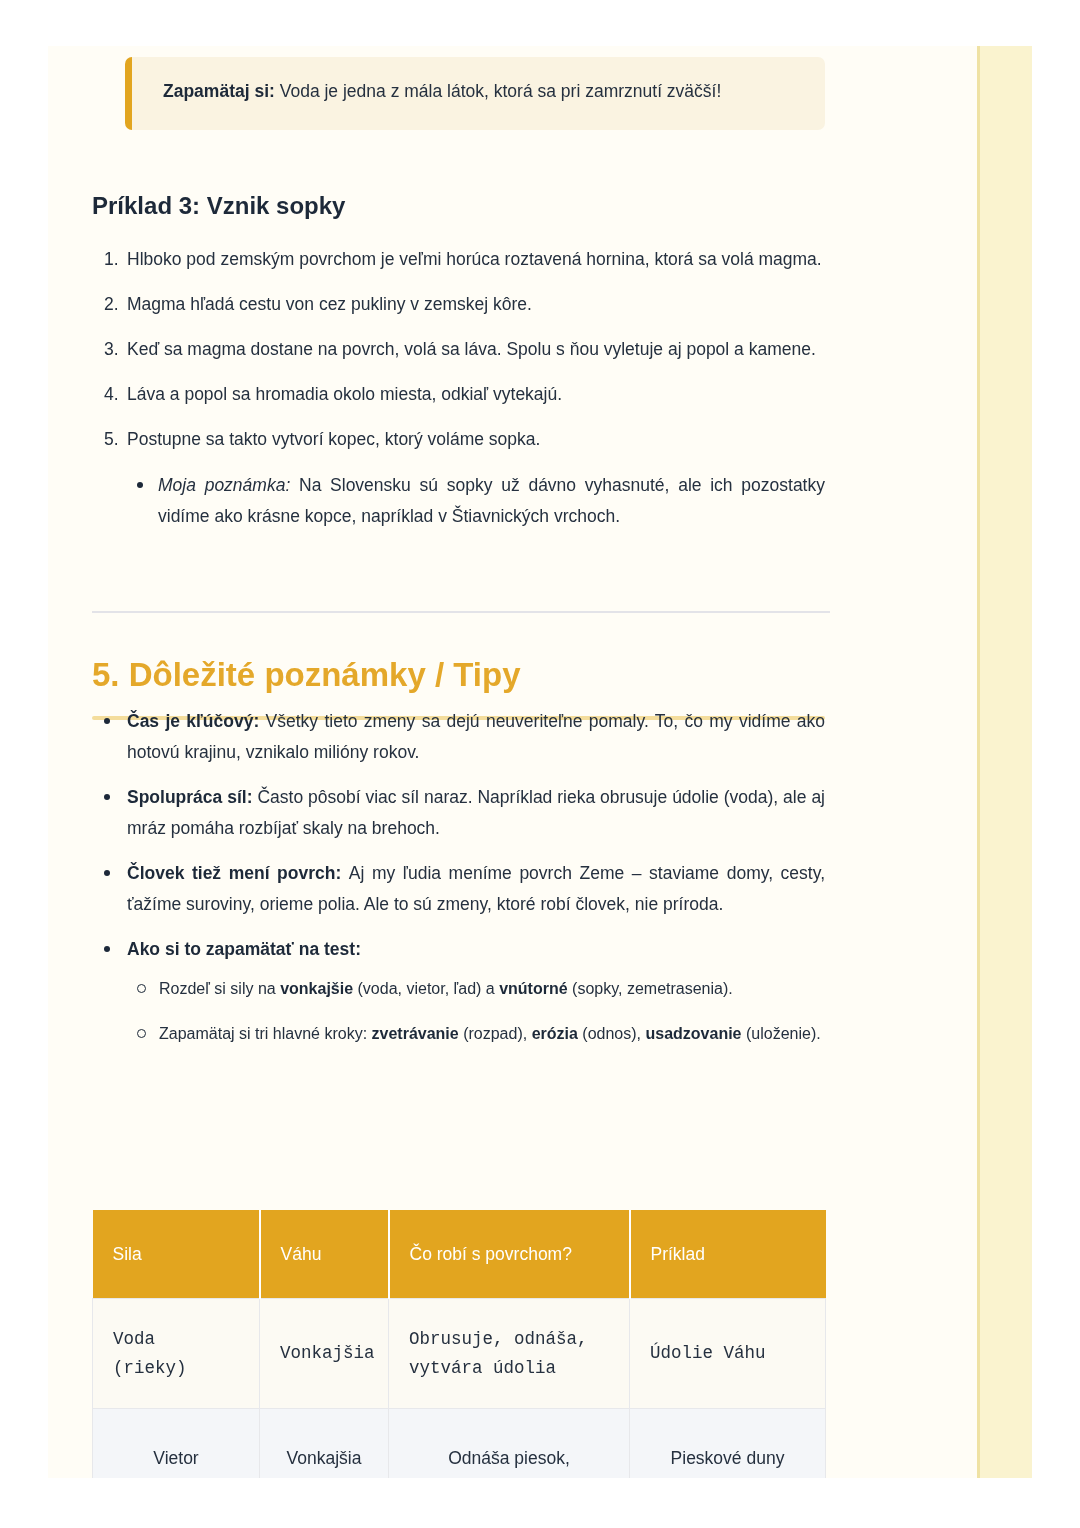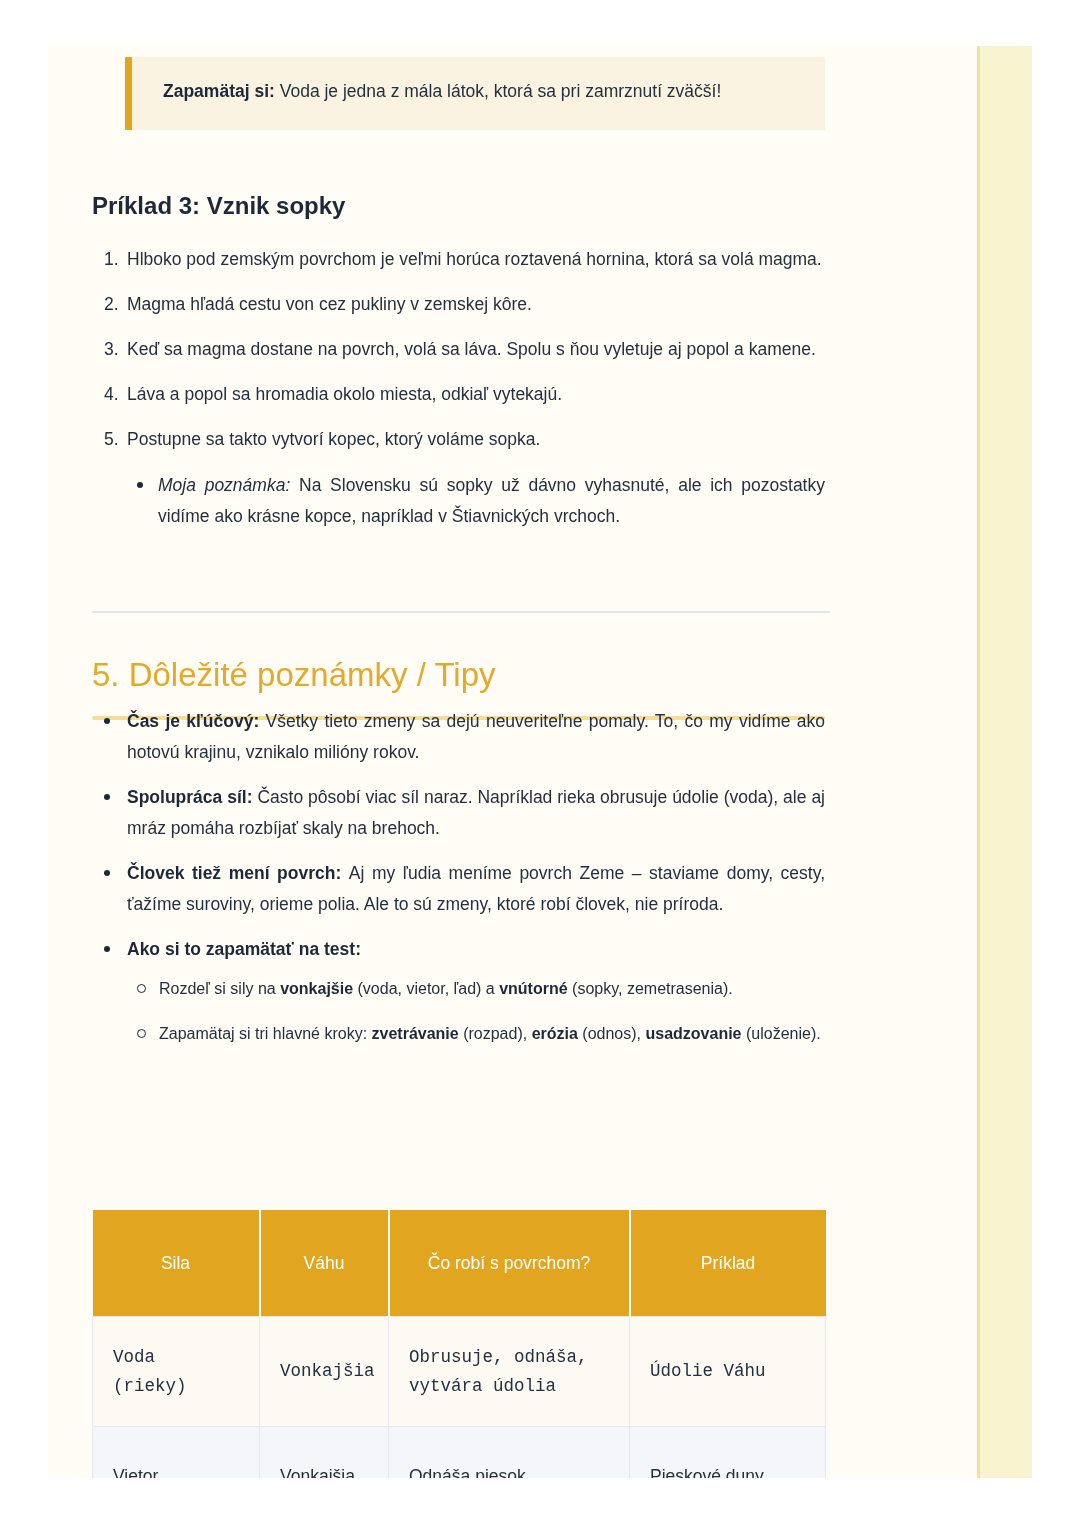--- a/index.html
+++ b/index.html
@@ -13,42 +13,42 @@
     background:var(--page-bg,#FFFDF6); overflow:hidden;
   }
   .side-strip {
     position:absolute; top:0; right:0; width:55px; height:100%;
     background:var(--side-strip-bg); border-left:3px solid var(--side-strip-line);
     box-sizing:border-box; z-index:1;
   }
   .callout {
     position:absolute; left:77px; top:11px; width:700px; box-sizing:border-box;
     background:var(--callout-bg); border-left:7px solid var(--accent-gold);
-    border-radius:1px; padding:20px 24px 24px 31px;
+    border-radius:7px; padding:20px 24px 24px 31px;
     font-size:17.5px; line-height:29px; color:var(--text-dark); text-align:justify;
   }
   .callout b { color:var(--heading-dark); }
   .example-heading {
     position:absolute; left:44px; top:146px;
     font-size:24px; font-weight:bold; color:var(--heading-dark);
   }
   .steps { position:absolute; left:56px; top:198px; width:721px; }
   .step { display:flex; margin-bottom:14px; font-size:17.5px; line-height:31px; color:var(--text-dark); }
   .step-num { width:23px; flex:none; }
   .step-text { flex:1; text-align:justify; }
   .note { display:flex; margin-left:33px; margin-top:15px; font-size:17.5px; line-height:31px; color:var(--text-dark);justify-content:center; }
   .bullet-dot {
     width:6px; height:6px; border-radius:50%; background:var(--heading-dark);
     margin:12px 15px 0 0; flex:none;
   }
   .note-text { flex:1; text-align:justify; }
   .divider { position:absolute; left:44px; top:565px; width:738px; height:2px; background:var(--divider); }
   .section-heading {
     position:absolute; left:44px; top:610px;
-    font-size:33px; font-weight:normal; color:var(--heading-gold);
+    font-size:33px; font-weight:bold; color:var(--heading-gold);
   }
   .section-underline {
     position:absolute; left:44px; top:670px; width:733px; height:4px;
     background:var(--underline-gold); border-radius:2px;
   }
   .tips { position:absolute; left:56px; top:660px; width:721px; }
   .tip { display:flex; margin-bottom:14px; font-size:17.5px; line-height:31px; color:var(--text-dark); }
   .tip .bullet-dot { margin:12px 17px 0 0; }
   .tip-text { flex:1; text-align:justify; }
   .tip-text b, .subtip b { color:var(--heading-dark); }
@@ -58,30 +58,30 @@
     width:7px; height:7px; border:1.5px solid var(--heading-dark); border-radius:50%;
     background:transparent; margin:11px 13px 0 0; flex:none;
   }
   .subtip-text { flex:1; text-align:justify; }
   table.forces {
     position:absolute; left:44px; top:1164px; width:733px;
     border-collapse:collapse; table-layout:fixed;
   }
   table.forces th {
     background:var(--table-header-bg); color:var(--table-header-text);
-    height:88px; text-align:center; padding:9px 20px; font-size:17.5px; font-weight:normal;
+    height:88px; text-align:left; padding:0 20px; font-size:17.5px; font-weight:normal;
     line-height:31px; vertical-align:middle; border-right:2.5px solid #fff;
   }
   table.forces th:last-child { border-right:none; }
   table.forces td {
     padding:0 20px; font-size:17.5px; color:var(--text-dark); line-height:29px;
     vertical-align:middle; border:1px solid var(--table-border);
   }
   table.forces tr.row-odd  { background:var(--row-odd-bg); height:110px;font-family:Liberation Mono, monospace; }
-  table.forces tr.row-even { background:var(--row-even-bg); height:100px; }
+  table.forces tr.row-even { background:var(--row-even-bg); height:100px;text-align:center; }
   .copyright {
     position:absolute; left:840px; top:1392px; z-index:2;
     font-size:14px; color:var(--footer-text); white-space:nowrap;margin-top:47px;
   }
 </style>
 </head>
 <body>
 
 <div class="page">
 

